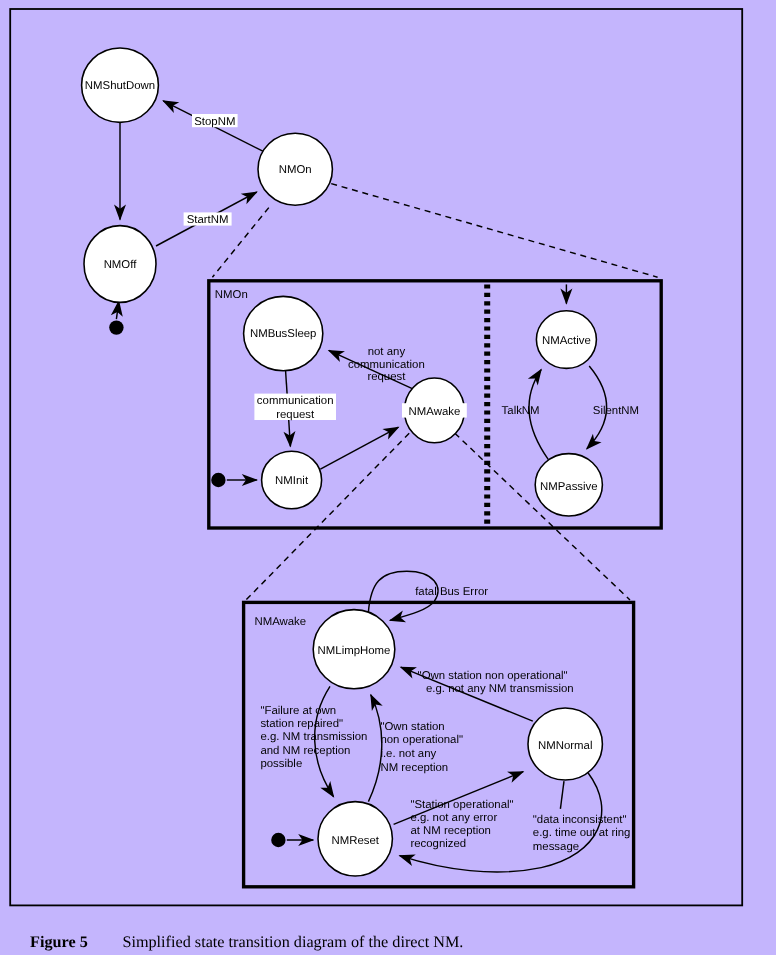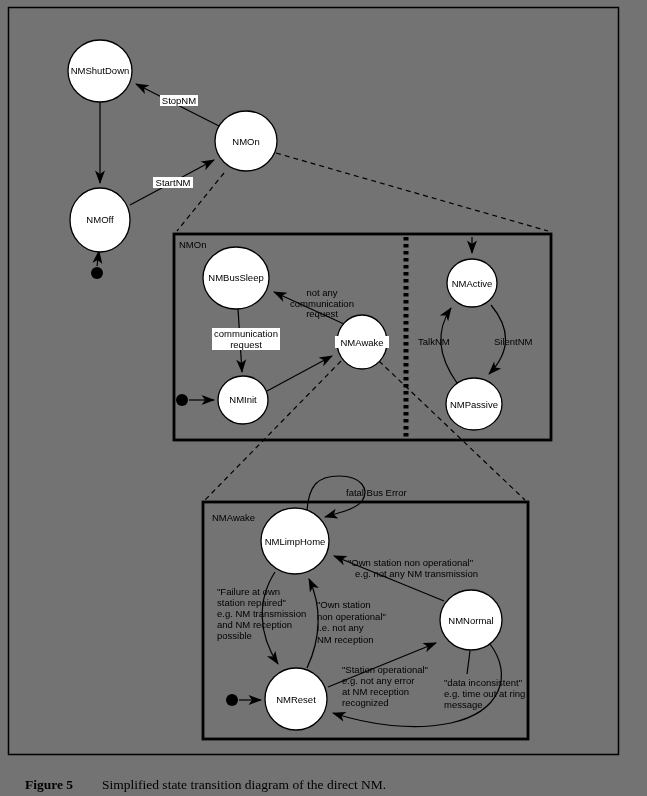--- a/index.html
+++ b/index.html
@@ -1,16 +1,16 @@
 <!DOCTYPE html>
 <html><head>
 <meta charset="utf-8">
 <style>
   html,body{margin:0;padding:0;background:#ffffff;}
-  .page{position:relative;width:647px;height:796px;background:#737373;overflow:hidden;}
+  .page{position:relative;width:647px;height:796px;background:#c4b5fd;overflow:hidden;}
   svg{position:absolute;left:0;top:0;}
   text{font-family:"Liberation Sans","DejaVu Sans",sans-serif;fill:#000;}
   .state-label{font-size:9.5px;}
   .trans-label{font-size:9.5px;}
   .box-title{font-size:9.5px;}
   .cap-bold{font-family:"Liberation Serif","DejaVu Serif",serif;font-weight:bold;font-size:13.5px;}
   .cap-text{font-family:"Liberation Serif","DejaVu Serif",serif;font-size:13.5px;}
   .state{fill:#ffffff;stroke:#000;stroke-width:1.3;}
   .trans{fill:none;stroke:#000;stroke-width:1.2;}
   .dash{fill:none;stroke:#000;stroke-width:1.2;stroke-dasharray:5 4;}

